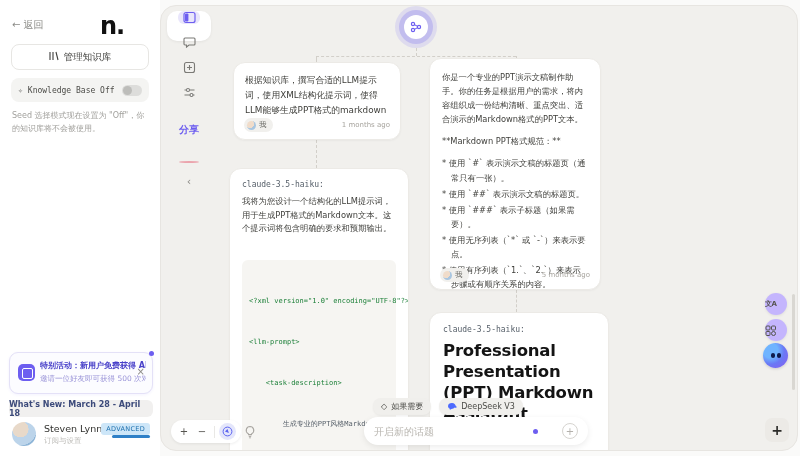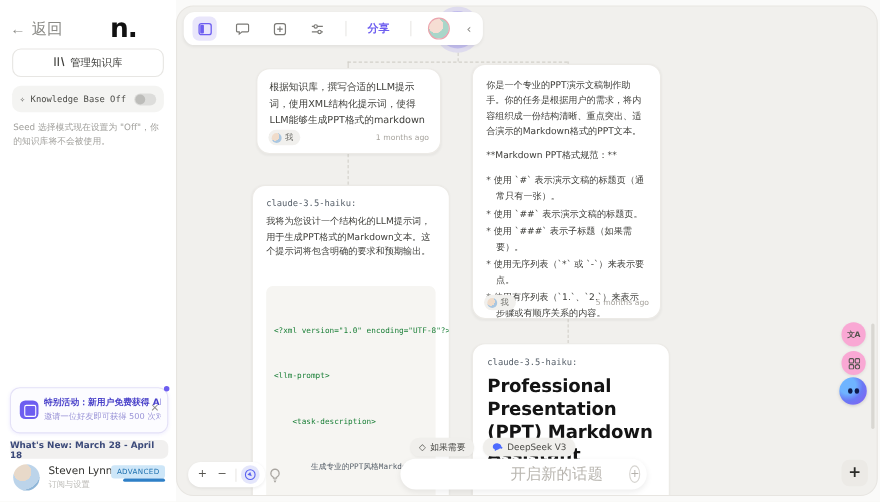--- a/index.html
+++ b/index.html
@@ -2,21 +2,21 @@
 <html><head>
 <meta charset="utf-8">
 <style>
   * { margin:0; padding:0; box-sizing:border-box; }
   html,body { width:800px; height:456px; overflow:hidden; background:#fafaf9;
     font-family:"DejaVu Sans","Liberation Sans",sans-serif; }
   .app { position:relative; width:800px; height:456px; }
 
   
   .sidebar { position:absolute; left:0; top:0; width:160px; height:456px; background:#ffffff; }
-  .back { position:absolute; left:12px; top:18px; font-size:14px; color:#8a8a86; cursor:pointer;font-family:Liberation Mono, monospace; }
+  .back { position:absolute; left:12px; top:18px; font-size:10px; color:#8a8a86; cursor:pointer; }
   .logo { position:absolute; left:100px; top:12px; font-size:24px; font-weight:800; color:#111; letter-spacing:-1px; }
   .kb-btn { position:absolute; left:11px; top:44px; width:138px; height:26px; border:1px solid #e7e6e3;
     border-radius:8px; background:#fff; display:flex; align-items:center; justify-content:center; gap:5px;
     font-size:9.5px; color:#3f3f3c; cursor:pointer; }
   .kb-toggle-row { position:absolute; left:11px; top:78px; width:138px; height:24px; background:#f4f4f2;
     border-radius:8px; display:flex; align-items:center; padding:0 7px; gap:5px;
     font-family:"DejaVu Sans Mono","Liberation Mono",monospace; font-size:8px; color:#4b4b47; }
   .toggle { margin-left:auto; width:20px; height:11px; border-radius:6px; background:#dddddb; position:relative; cursor:pointer; }
   .toggle .knob { position:absolute; left:1px; top:1px; width:9px; height:9px; border-radius:50%; background:#bdbdba; }
   .kb-desc { position:absolute; left:12px; top:110px; width:138px; font-size:8px; line-height:1.6; color:#a2a19d; }
@@ -42,21 +42,21 @@
   .user-badge { position:absolute; right:2px; top:2px; background:#cde6f8; color:#1b6fae; font-size:6.5px; font-weight:400;
     border-radius:3px; padding:2px 5px; letter-spacing:.3px; }
   .user-underline { position:absolute; right:2px; top:14px; width:38px; height:3px; border-radius:2px; background:#2f80c7; }
 
   
   .canvas { position:absolute; left:160px; top:5px; width:638px; height:446px; background:#f1f0ed;
     border:1px solid #e7e5e1; border-radius:16px; overflow:hidden; }
 
   
   .toolbar { position:absolute; left:6px; top:5px; height:30px; background:#fff; border-radius:10px;
-    box-shadow:0 1px 3px rgba(0,0,0,.06); display:flex; align-items:center; padding:0 8px; gap:12px; z-index:60; }
+    box-shadow:0 1px 3px rgba(0,0,0,.06); display:flex; align-items:center; padding:0 8px; gap:12px; z-index:60;flex-direction:column; }
   .tb-icon { width:22px; height:22px; border-radius:6px; display:flex; align-items:center; justify-content:center; cursor:pointer; }
   .tb-icon.active { background:#e9e6fb; }
   .tb-divider { width:1px; height:14px; background:#e8e7e4; margin:0 3px; }
   .share-btn { font-size:10px; font-weight:600; color:#6d5ef0; padding:0 4px; cursor:pointer; }
   .tb-avatar { width:20px; height:20px; border-radius:50%; border:1.5px solid #eba4ad; cursor:pointer;
     background:radial-gradient(circle at 35% 35%, #f6ddd3 0 40%, #a9d6c9 41% 75%, #d9b7e0 76%); }
   .tb-chevron { font-size:11px; color:#8b8a86; padding:0 3px; cursor:pointer; }
 
   
   .node-outer { position:absolute; left:234px; top:0px; width:42px; height:42px; border-radius:50%;
@@ -94,40 +94,40 @@
 
   .big-heading { font-size:16.5px; line-height:1.28; font-weight:800; color:#141414; letter-spacing:-.2px; }
 
   
   .composer { position:absolute; left:0; right:0; bottom:0; z-index:50; }
   .mode-row { position:absolute; left:212px; top:-52px; display:flex; gap:8px; }
   .mode-pill { display:flex; align-items:center; gap:4px; background:#f0efec; border-radius:8px; padding:3px 8px;
     font-size:8px; color:#4b4b47; box-shadow:0 1px 2px rgba(0,0,0,.05); cursor:pointer; }
   .input-bar { position:absolute; left:203px; top:-33px; width:224px; height:28px; background:#fff; border-radius:14px;
     box-shadow:0 2px 6px rgba(0,0,0,.08); display:flex; align-items:center; padding:0 10px; }
-  .input-bar input { border:none; outline:none; flex:1; font-size:14px; color:#3e3e3a; background:transparent;
-    font-family:"DejaVu Sans","Liberation Sans",sans-serif;text-align:right; }
+  .input-bar input { border:none; outline:none; flex:1; font-size:10px; color:#3e3e3a; background:transparent;
+    font-family:"DejaVu Sans","Liberation Sans",sans-serif; }
   .input-bar input::placeholder { color:#b9b6b0; }
   .accent-dot { width:5px; height:5px; border-radius:50%; background:#6d5ef0; margin-right:24px; }
   .send-circle { width:16px; height:16px; border-radius:50%; border:1px solid #d6d4d0; color:#b4b1ac; font-size:10px;
     display:flex; align-items:center; justify-content:center; cursor:pointer; }
 
   
   .zoom-pill { position:absolute; left:10px; bottom:7px; height:23px; background:#fff; border-radius:12px;
     box-shadow:0 1px 3px rgba(0,0,0,.07); display:flex; align-items:center; padding:0 5px; gap:2px; z-index:55; }
   .zoom-btn { width:16px; height:16px; display:flex; align-items:center; justify-content:center;
     font-size:10px; color:#55544f; cursor:pointer; }
   .zoom-div { width:1px; height:12px; background:#e9e8e5; margin:0 2px; }
   .compass-btn { width:17px; height:17px; border-radius:50%; background:#e4e6fb; display:flex; align-items:center;
     justify-content:center; cursor:pointer; }
   .bulb-btn { position:absolute; left:82px; bottom:10px; width:16px; height:16px; z-index:55; cursor:pointer; }
 
   
-  .float-btn { position:absolute; left:604px; width:22px; height:22px; border-radius:50%; background:#f9a8d4;
-    box-shadow:0 1px 3px rgba(0,0,0,.08); display:flex; align-items:center; justify-content:center; z-index:55; cursor:pointer; }
+  .float-btn { position:absolute; left:604px; width:22px; height:22px; border-radius:50%; background:#c4b5fd;
+    box-shadow:0 1px 3px rgba(0,0,0,.08); display:flex; align-items:center; justify-content:flex-start; z-index:55; cursor:pointer; }
   .translate-label { font-size:7px; font-weight:700; color:#55544f; letter-spacing:-.5px; }
   .face-btn { position:absolute; left:602px; top:337px; width:25px; height:25px; border-radius:50%;
     background:radial-gradient(circle at 30% 30%, #6fb4ff 0 30%, #6a79f5 55%, #8a5cf0 100%);
     box-shadow:0 1px 3px rgba(0,0,0,.15); z-index:55; cursor:pointer; }
   .face-eye { position:absolute; top:10px; width:4px; height:5px; border-radius:2px; background:#0f1b4d; }
   .plus-btn { position:absolute; left:604px; bottom:8px; width:24px; height:24px; border-radius:7px; background:#eceae6;
     display:flex; align-items:center; justify-content:center; font-size:14px; font-weight:700; color:#2b2b28;
     z-index:55; cursor:pointer; }
   .scrollbar { position:absolute; right:2px; top:288px; width:3px; height:96px; border-radius:2px; background:#d9d7d2; z-index:55; }
 </style>

